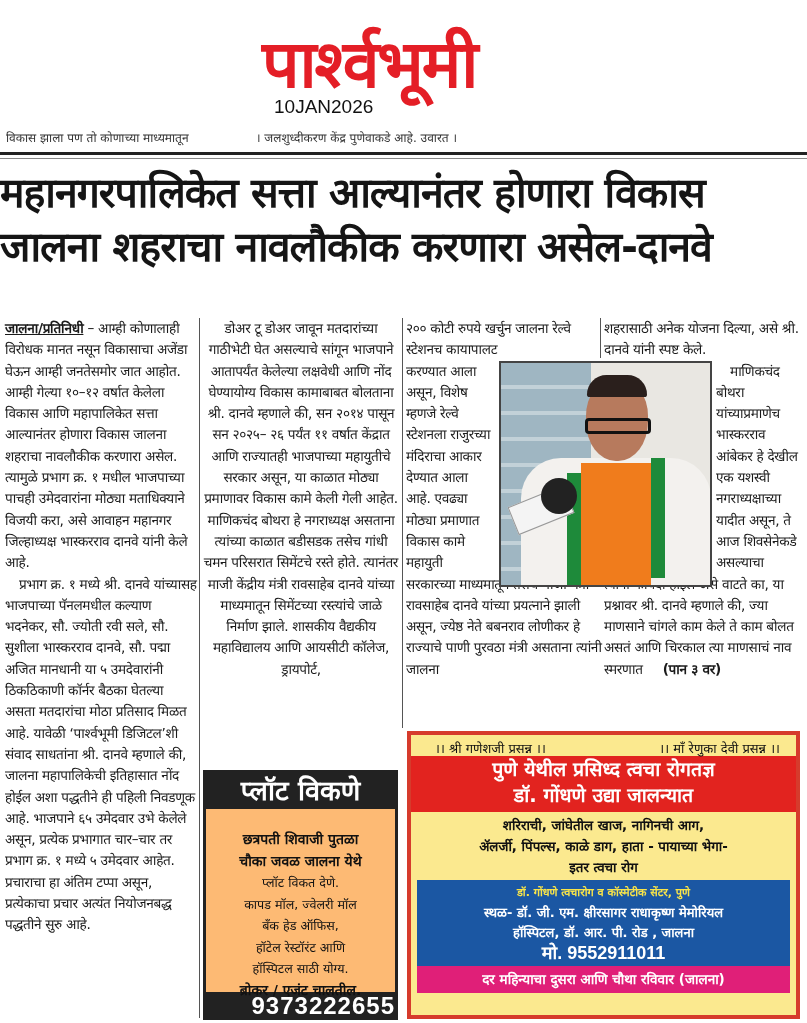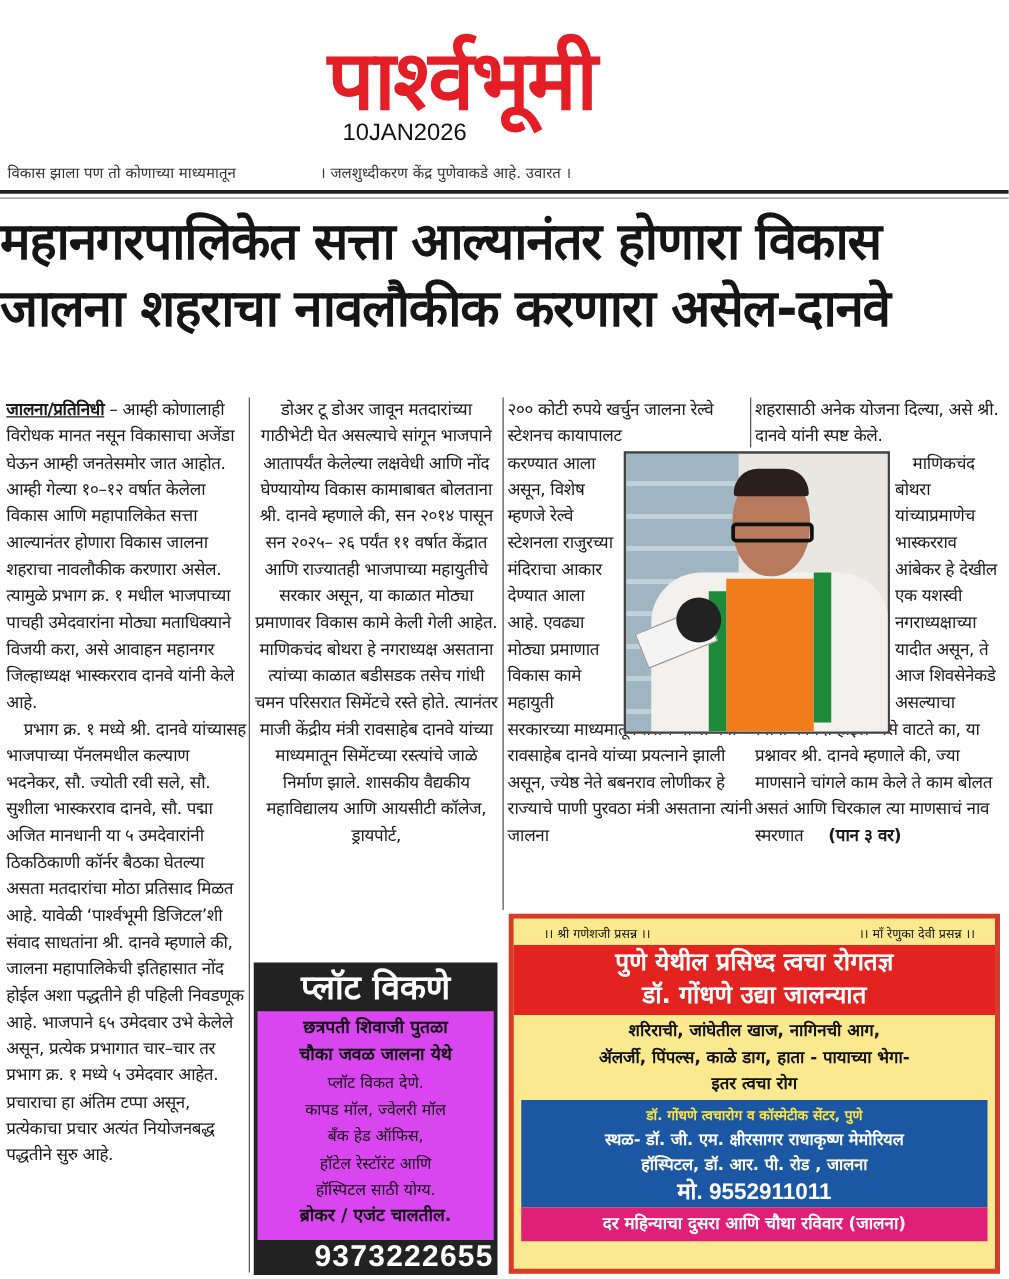--- a/index.html
+++ b/index.html
@@ -50,29 +50,29 @@
   .photo .glasses { position: absolute; left: 84px; top: 55px; width: 66px; height: 16px;
                     border: 3px solid #111; border-radius: 4px; }
   .photo .mic { position: absolute; left: 10px; top: 132px; width: 60px; height: 30px;
                 background: #f4f4f4; border: 1px solid #999; transform: rotate(-22deg); }
   .photo .mic-head { position: absolute; left: 40px; top: 115px; width: 36px; height: 36px;
                      background: #222; border-radius: 50%; }
 
   .ad-plot { position: absolute; left: 203px; top: 770px; width: 195px; height: 250px;
              background: #222; padding: 3px; }
   .ad-plot .title { color: #fff; font-weight: bold; font-size: 27px; text-align: center; line-height: 36px; }
-  .ad-plot .body { background: #d946ef; text-align: center; font-size: 12.6px; line-height: 21.5px;
-                   padding: 3px 2px; height: 183px; }
+  .ad-plot .body { background: #fdba74; text-align: center; font-size: 12.6px; line-height: 21.5px;
+                   padding: 20px 2px; height: 183px; }
   .ad-plot .body .b { font-weight: bold; font-size: 14px; }
   .ad-plot .phone { color: #ffffff; font-weight: bold; font-size: 24px; text-align: right; line-height: 27px;
                     font-family: "Liberation Sans", sans-serif; letter-spacing: 1px; }
 
   .ad-derm { position: absolute; left: 407px; top: 731px; width: 393px; height: 288px;
              border: 4px solid #d63b2c; background: #fbe98f; }
-  .ad-derm .top { display: flex; justify-content: space-between; font-size: 10px; padding: 4px 16px 3px 24px;
+  .ad-derm .top { display: flex; justify-content: space-between; font-size: 13px; padding: 4px 16px 3px 24px;
                   height: 21px; background: #fbe98f; }
   .ad-derm .red { background: #e2231f; color: #fff; text-align: center; font-weight: bold; font-size: 19.5px;
                   line-height: 26px; padding: 1px 0 3px; }
   .ad-derm .yellow { text-align: center; font-size: 13.4px; line-height: 21px; font-weight: bold; padding: 3px 0 2px; color: #111; border-radius: 21px; }
   .ad-derm .blue { background: #1b57a3; margin: 0 6px; text-align: center; color: #fff; font-weight: bold;
                    font-size: 13px; line-height: 20px; padding: 3px 0; }
   .ad-derm .blue .y { color: #f8e44a; font-size: 11px; }
   .ad-derm .blue .ph { font-size: 18px; font-family: "Liberation Sans", sans-serif; }
   .ad-derm .pink { background: #e01f78; margin: 0 6px 4px; text-align: center; color: #fff; font-weight: bold;
                    font-size: 13.5px; line-height: 27px; }

